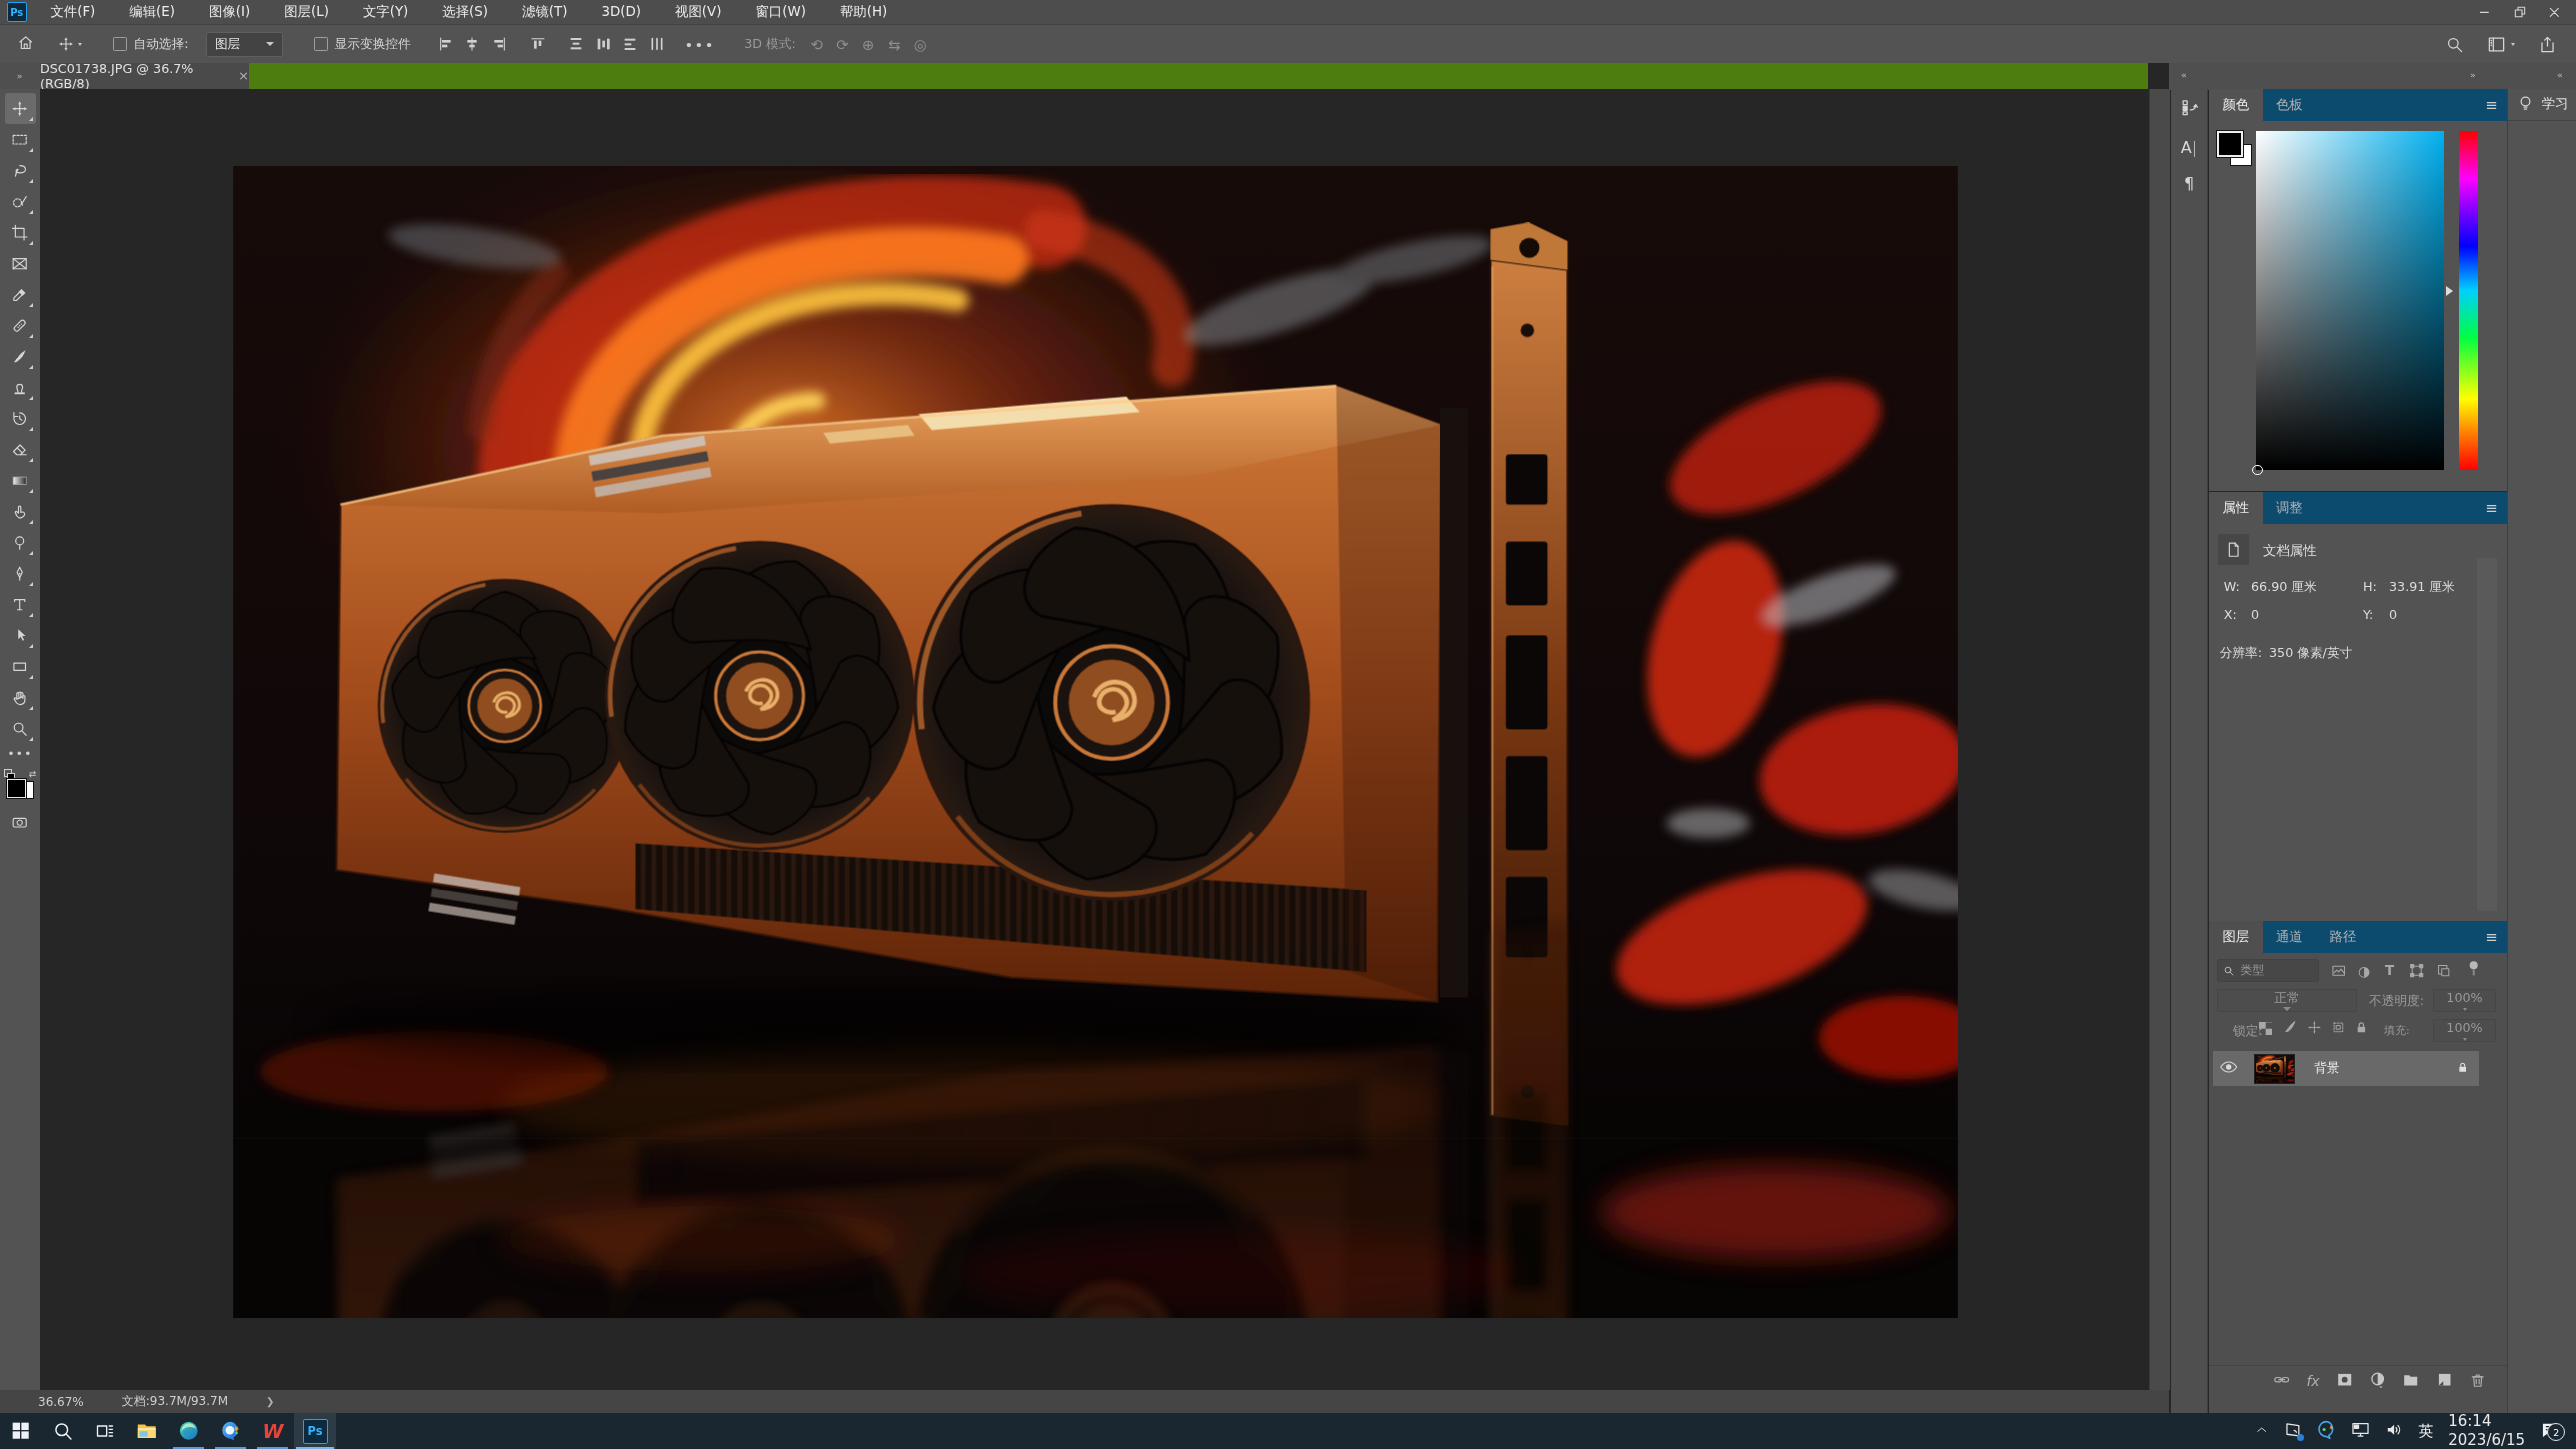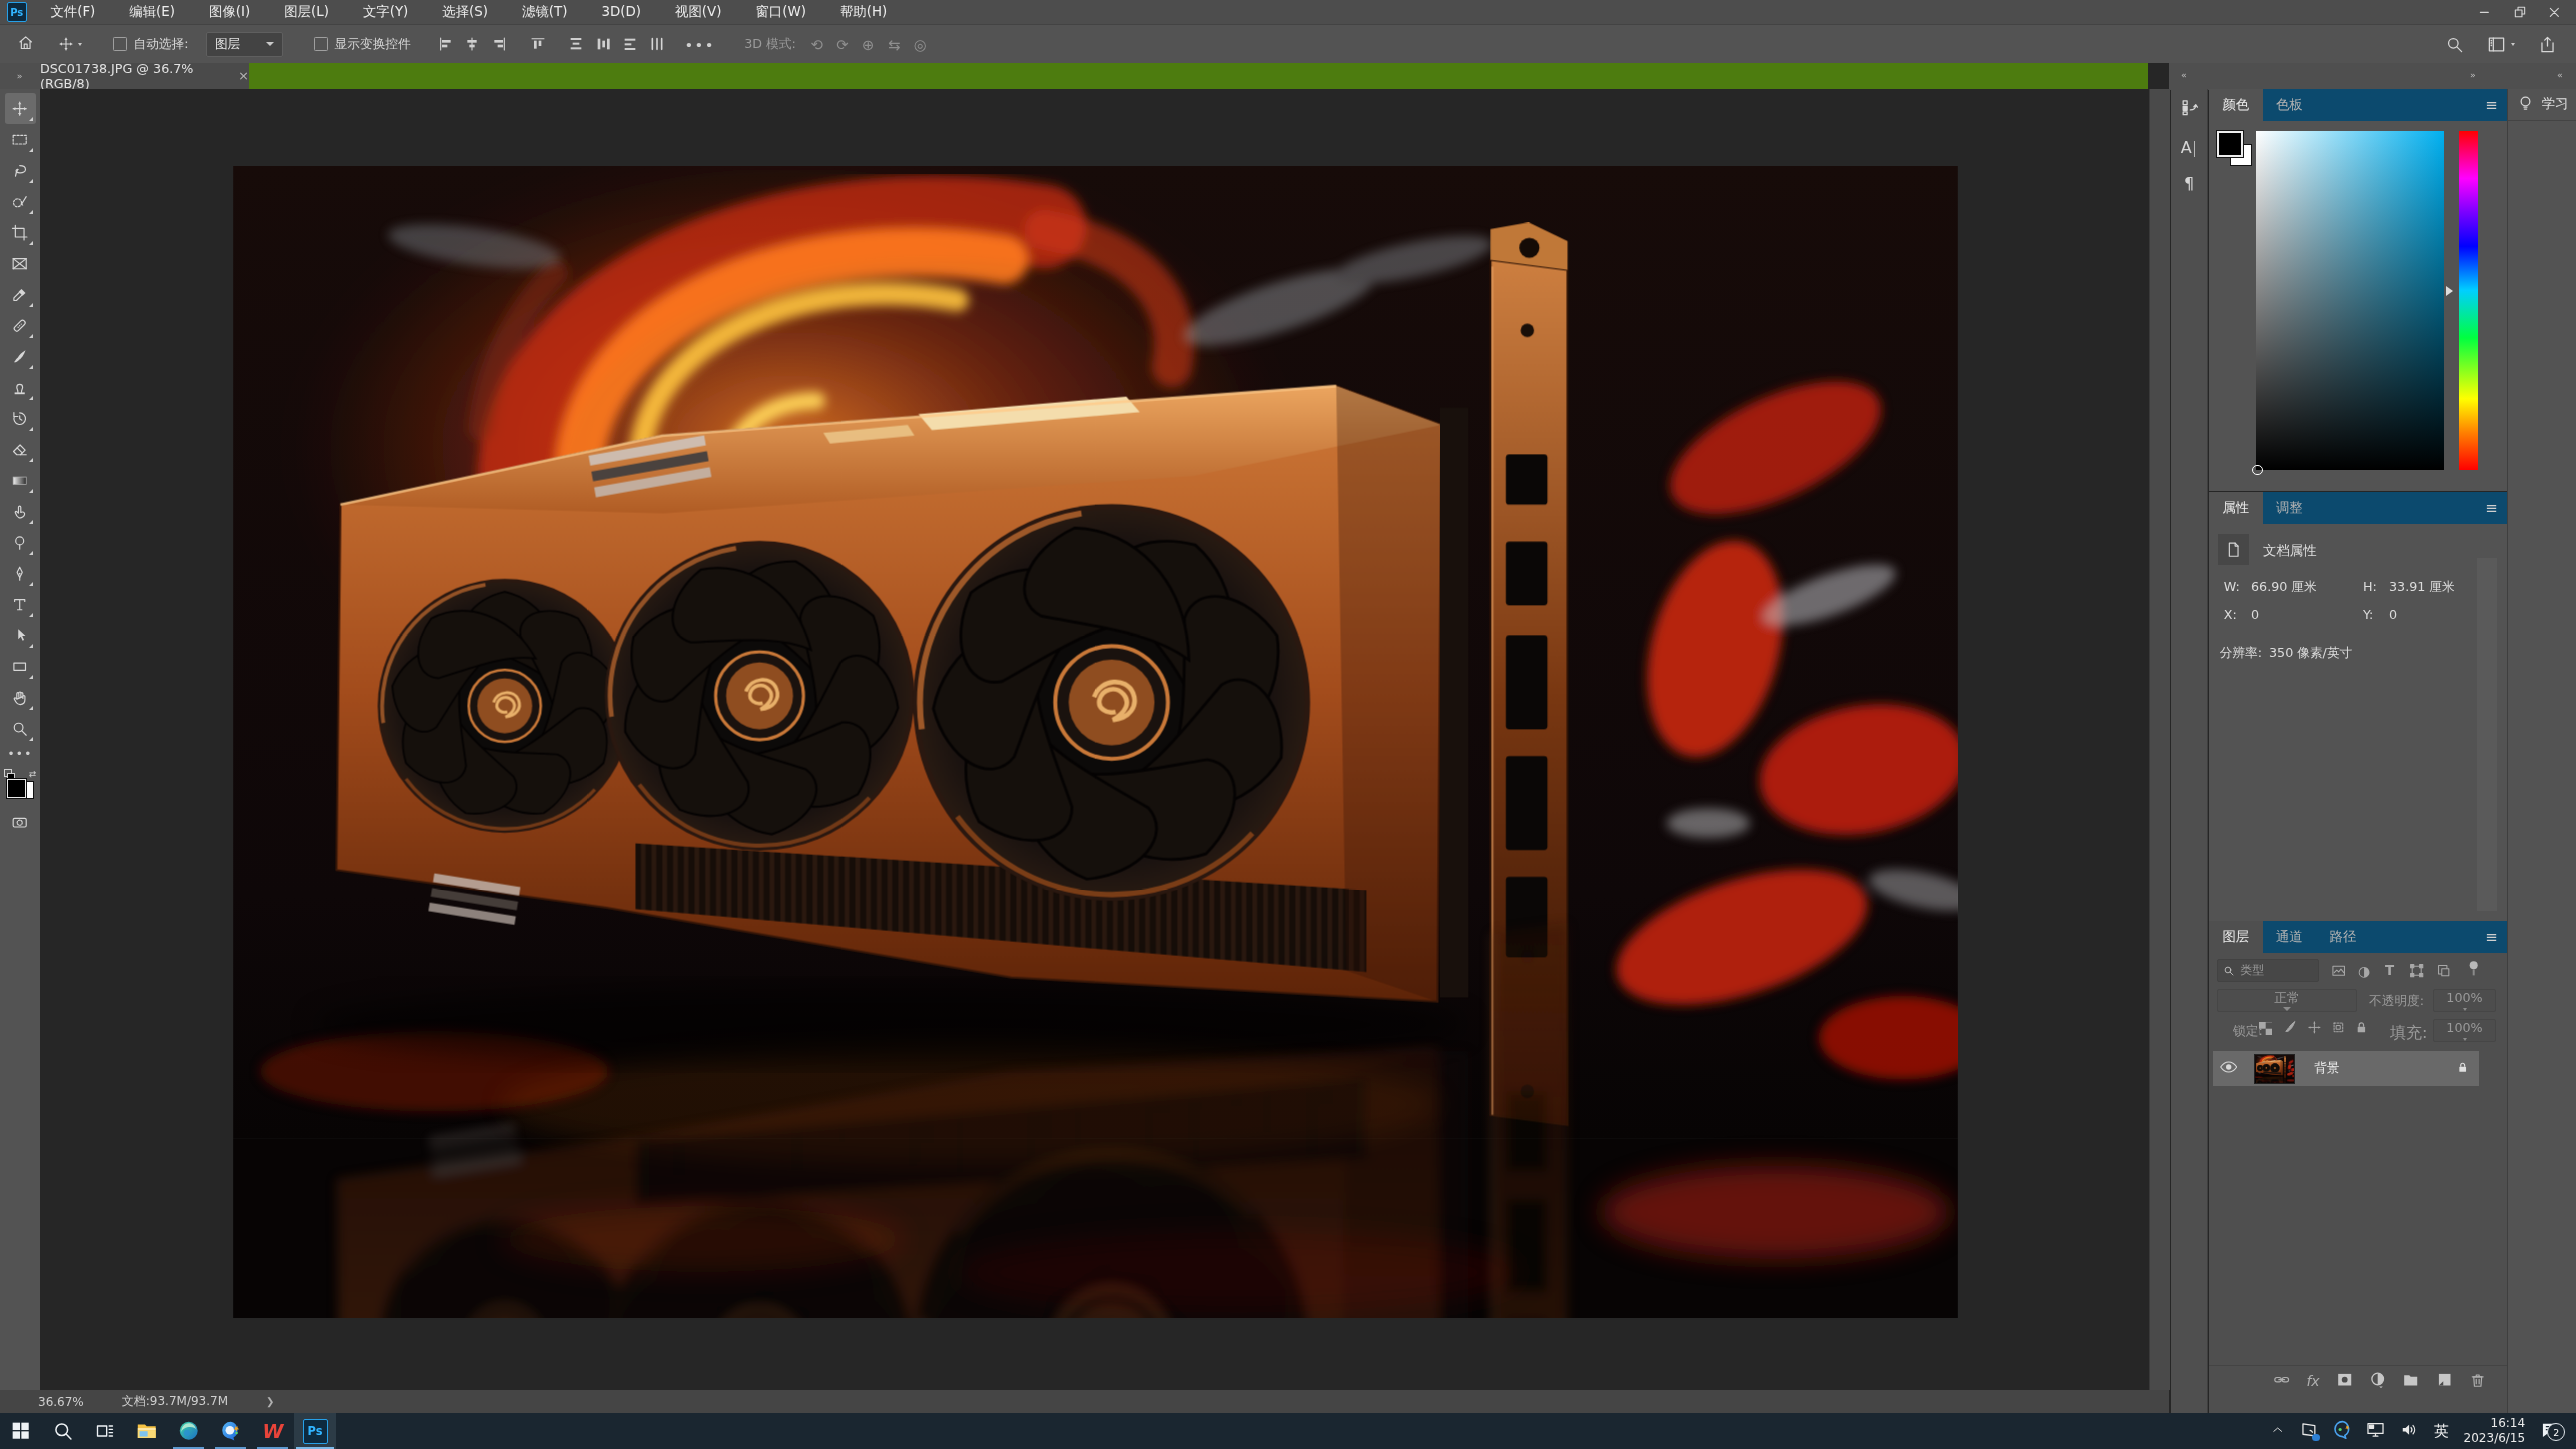--- a/index.html
+++ b/index.html
@@ -49,21 +49,21 @@
   .dfield{background:#4d4d4d;border:0.7px solid #464646;border-radius:2px;height:23px;display:flex;align-items:center;padding:0 6.7px;color:#9a9a9a;font-size:12.7px;box-sizing:border-box;flex-direction:column;}
   .lrow{background:#696969;display:flex;align-items:center;gap:8px;}
   
   .taskbar{left:0;top:1413px;width:2576px;height:36px;background:#1a2630;display:flex;align-items:center;z-index:7;}
   .tbi{width:42px;height:36px;display:flex;align-items:center;justify-content:center;position:relative;flex:none;}
   .run{position:absolute;bottom:0;left:5.4px;width:31px;height:2px;background:#5f9ad0;}
   .tbi.act{background:#2c3b46;}
   .tbi.act .run{background:#7ab8e8;width:38px;left:2px;}
   .pstb{width:23px;height:23px;background:#0d2a3f;border:1.3px solid #26a0e8;border-radius:2px;color:#31b4ff;font-size:11.4px;font-weight:bold;display:flex;align-items:center;justify-content:center;}
   .tray{position:absolute;right:6.7px;top:0;height:36px;display:flex;align-items:center;gap:14.8px;}
-  .clock{text-align:right;font-size:12px;line-height:1.25;color:#eaeaea;}
+  .clock{text-align:left;font-size:15px;line-height:1.25;color:#eaeaea;}
   .badge{position:absolute;right:-5.4px;bottom:1.3px;width:16px;height:16px;border:1.3px solid #dfe5ea;border-radius:50%;background:#1a2630;color:#fff;font-size:9.4px;display:flex;align-items:center;justify-content:center;}
 </style>
 </head>
 <body>
 
 <div id="app">
 
   <div class="menubar ab">
     <div class="pslogo">Ps</div>
     <nav style="display:flex">
@@ -675,21 +675,21 @@
           <path d="M12 3l-2 2.5h4zM12 21l-2-2.5h4zM3 12l2.5-2v4zM21 12l-2.5-2v4z" fill="#a8a8a8" stroke="none"></path>
         </svg></span>
     <span class="ab" style="left:122px;top:99px"><svg class="ic" width="14.8" height="14.8" viewBox="0 0 24 24" style="stroke:#a8a8a8">
           <rect x="5" y="5" width="14" height="14" stroke-dasharray="3 2"></rect>
           <path d="M9 9h6v6H9z"></path>
         </svg></span>
     <span class="ab" style="left:145px;top:99px"><svg width="14.8" height="14.8" viewBox="0 0 24 24">
           <rect x="6" y="11" width="12" height="9" rx="1" fill="#a8a8a8"></rect>
           <path d="M8.5 11V8a3.5 3.5 0 017 0v3" fill="none" stroke="#a8a8a8" stroke-width="2"></path>
         </svg></span>
-    <span class="ab dis" style="left:181px;top:102px;font-size:16px">填充:</span>
+    <span class="ab dis" style="left:175px;top:102px;font-size:11px">填充:</span>
     <div class="ab dfield" style="left:224px;top:98px;width:63px;justify-content:space-between">
       <span>100%</span>
       <span class="chev" style="border-top-color:#8a8a8a;border-top-width:3.4px;border-left-width:2.7px;border-right-width:2.7px"></span>
     </div>
     <div class="lrow ab" style="left:4px;top:130px;width:266px;height:35px">
       <span style="margin-left:6.7px"><svg width="17.4" height="12" viewBox="0 0 26 18">
             <path d="M1 9s5-7.5 12-7.5S25 9 25 9s-5 7.5-12 7.5S1 9 1 9z" fill="none" stroke="#d8d8d8" stroke-width="1.6"></path>
             <circle cx="13" cy="9" r="4" fill="#d8d8d8"></circle>
           </svg></span>
       <span style="margin-left:9.4px;width:39px;height:28px;border:0.7px solid #222;flex:none;overflow:hidden;background:#0d0708"><svg viewBox="0 0 2572 1718" width="39" height="28" preserveAspectRatio="xMidYMid slice">

